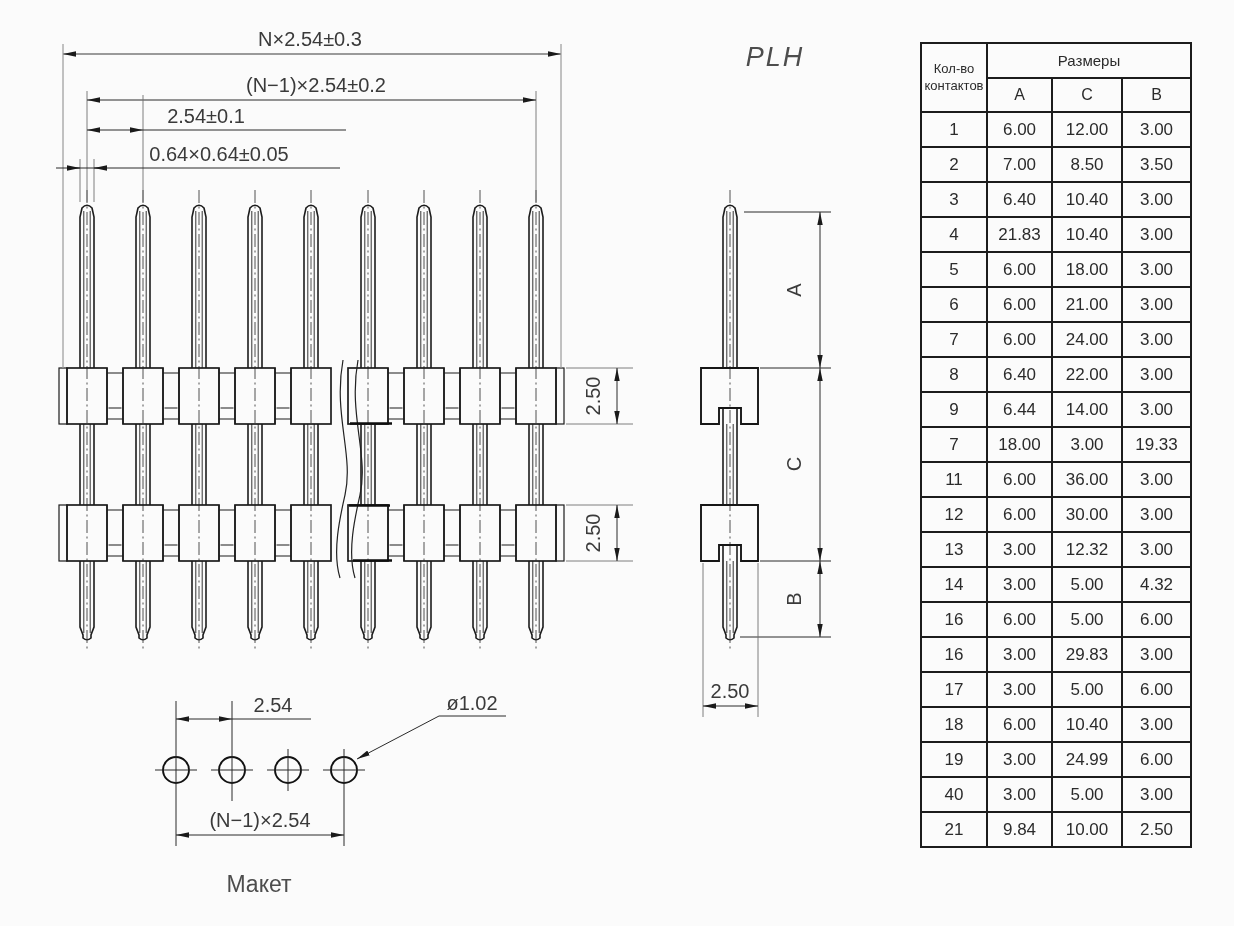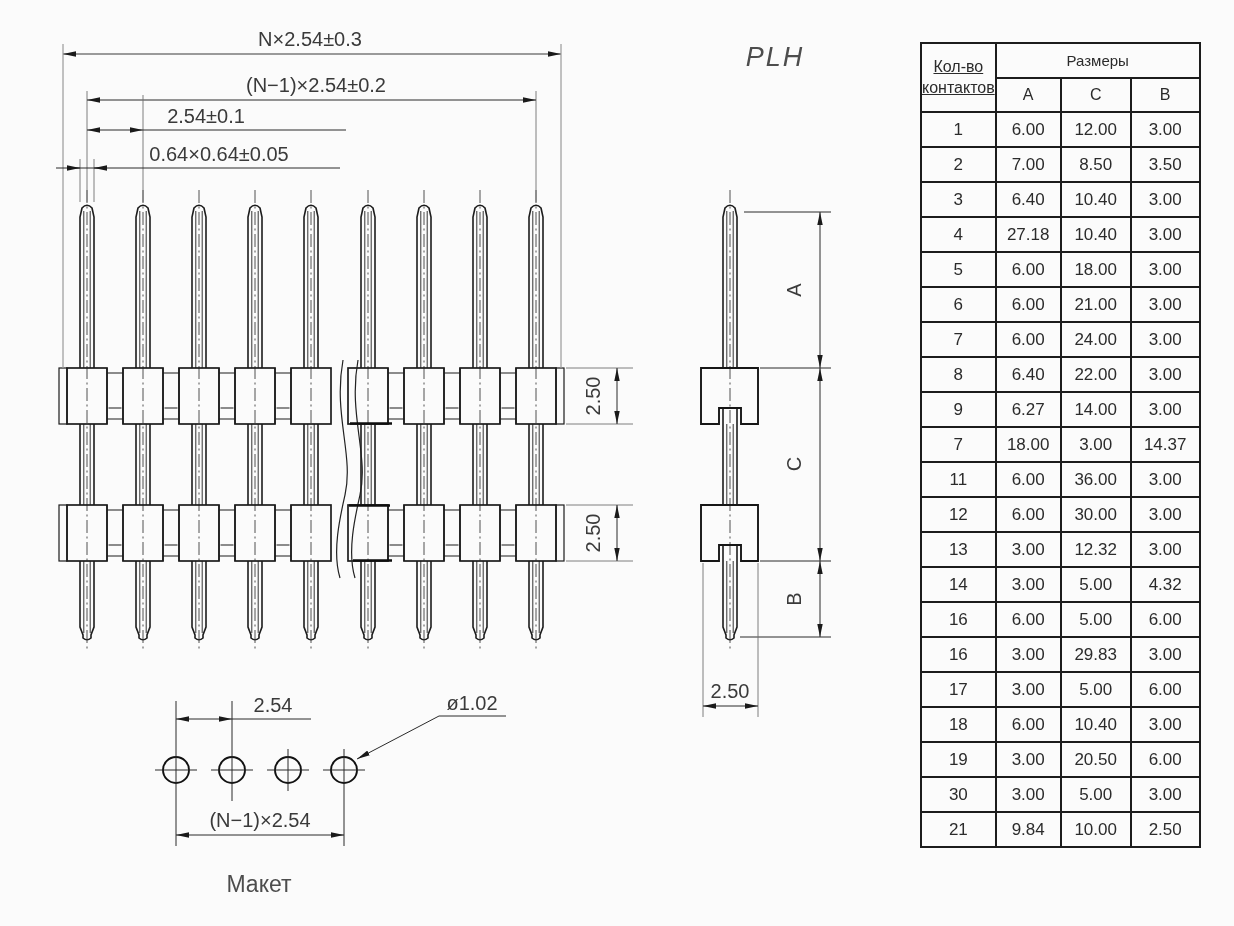--- a/index.html
+++ b/index.html
@@ -30,21 +30,21 @@
 
   table.dims-table{
     position:absolute;left:920px;top:42px;
     border-collapse:collapse;table-layout:fixed;
   }
   .dims-table th,.dims-table td{
     border:2px solid #1c1c1c;text-align:center;vertical-align:middle;
     color:#2b2b2b;padding:0;font-weight:normal;
   }
   .dims-table td{font-size:17px;height:33px;}
-  .th-contacts{font-size:16px;line-height:1.3;text-decoration:underline;}
+  .th-contacts{font-size:13px;line-height:1.3;}
   .th-sizes{font-size:15px;height:33px;margin-left:28px;}
   .th-col{font-size:16px;height:32px;}
 </style>
 </head>
 <body>
 
 <svg class="drawing" width="1234" height="926" viewBox="0 0 1234 926">
   <defs>
     <marker id="arr" viewBox="0 0 12 5" refX="12" refY="2.5" markerWidth="13" markerHeight="5.5" markerUnits="userSpaceOnUse" orient="auto-start-reverse">
       <path d="M0,0 L12,2.5 L0,5 Z" fill="#1a1a1a"></path>
@@ -235,21 +235,21 @@
         <td>3.50</td>
       </tr>
       <tr>
         <td>3</td>
         <td>6.40</td>
         <td>10.40</td>
         <td>3.00</td>
       </tr>
       <tr>
         <td>4</td>
-        <td>27.18</td>
+        <td>21.83</td>
         <td>10.40</td>
         <td>3.00</td>
       </tr>
       <tr>
         <td>5</td>
         <td>6.00</td>
         <td>18.00</td>
         <td>3.00</td>
       </tr>
       <tr>
@@ -265,29 +265,29 @@
         <td>3.00</td>
       </tr>
       <tr>
         <td>8</td>
         <td>6.40</td>
         <td>22.00</td>
         <td>3.00</td>
       </tr>
       <tr>
         <td>9</td>
-        <td>6.27</td>
+        <td>6.44</td>
         <td>14.00</td>
         <td>3.00</td>
       </tr>
       <tr>
         <td>7</td>
         <td>18.00</td>
         <td>3.00</td>
-        <td>14.37</td>
+        <td>19.33</td>
       </tr>
       <tr>
         <td>11</td>
         <td>6.00</td>
         <td>36.00</td>
         <td>3.00</td>
       </tr>
       <tr>
         <td>12</td>
         <td>6.00</td>
@@ -326,25 +326,25 @@
       </tr>
       <tr>
         <td>18</td>
         <td>6.00</td>
         <td>10.40</td>
         <td>3.00</td>
       </tr>
       <tr>
         <td>19</td>
         <td>3.00</td>
-        <td>20.50</td>
-        <td>6.00</td>
-      </tr>
-      <tr>
-        <td>30</td>
+        <td>24.99</td>
+        <td>6.00</td>
+      </tr>
+      <tr>
+        <td>40</td>
         <td>3.00</td>
         <td>5.00</td>
         <td>3.00</td>
       </tr>
       <tr>
         <td>21</td>
         <td>9.84</td>
         <td>10.00</td>
         <td>2.50</td>
       </tr>

